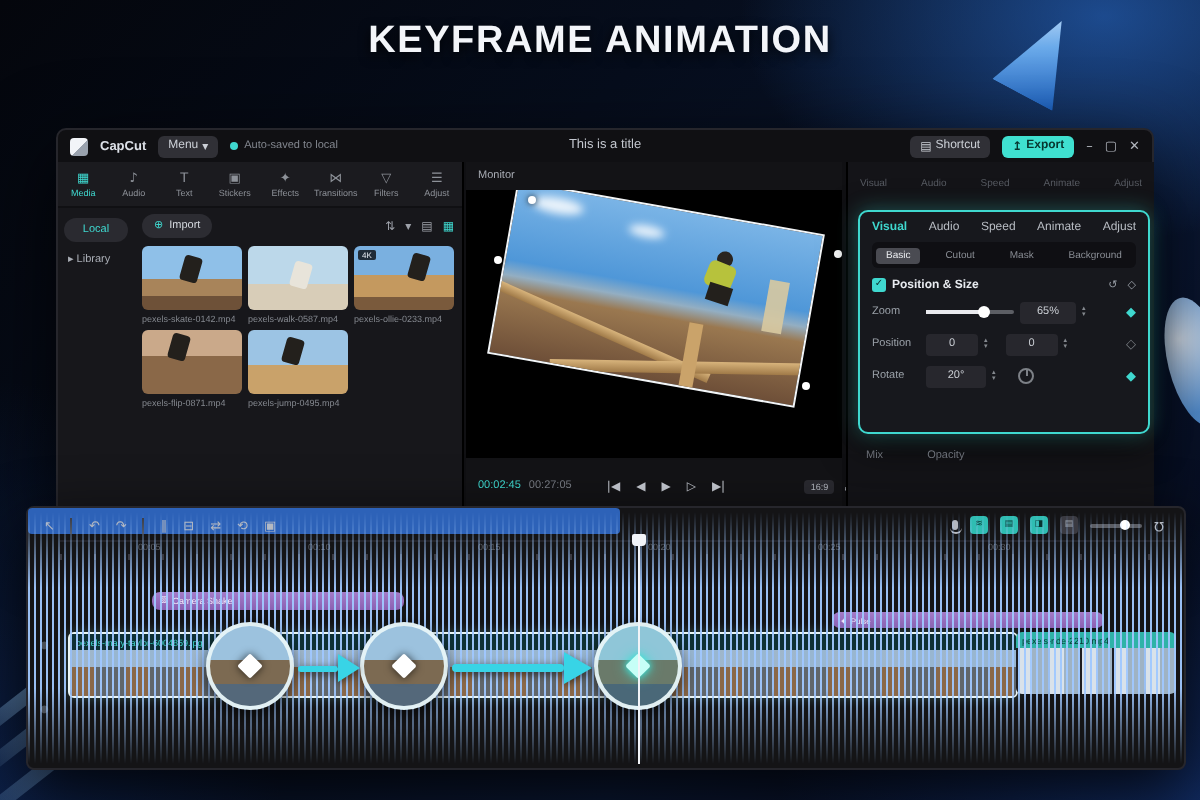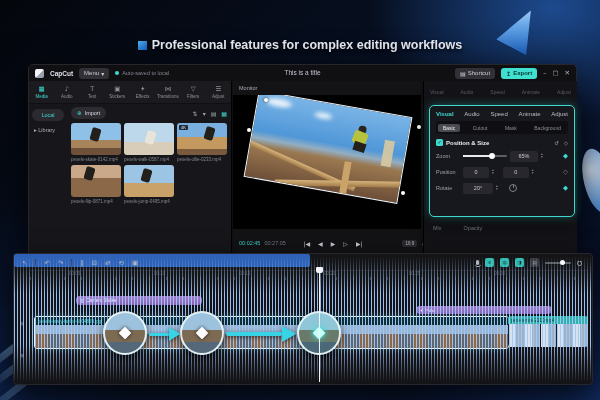--- a/index.html
+++ b/index.html
@@ -167,24 +167,21 @@
 <body>
 
 <div class="stage">
 
   <div class="abs cone"></div>
   <div class="abs blob-right"></div>
   <div class="abs streak" style="left:-28px;top:330px;width:120px;"></div>
   <div class="abs streak" style="left:-20px;top:352px;width:100px;opacity:.7;"></div>
   <div class="abs streak" style="left:-34px;top:374px;width:130px;opacity:.5;"></div>
 
-  <div class="abs banner-sub">
-    <span class="sq"></span>
-    <span class="txt">Professional features for complex editing workflows</span>
-  </div>
+  <div class="abs banner-title">KEYFRAME ANIMATION</div>
 
   <div class="abs win">
 
     <div class="abs titlebar">
       <span class="logo"></span>
       <span class="appname">CapCut</span>
       <span class="pill">
         <span>Menu</span>
         <span class="glyph">▾</span>
       </span>

